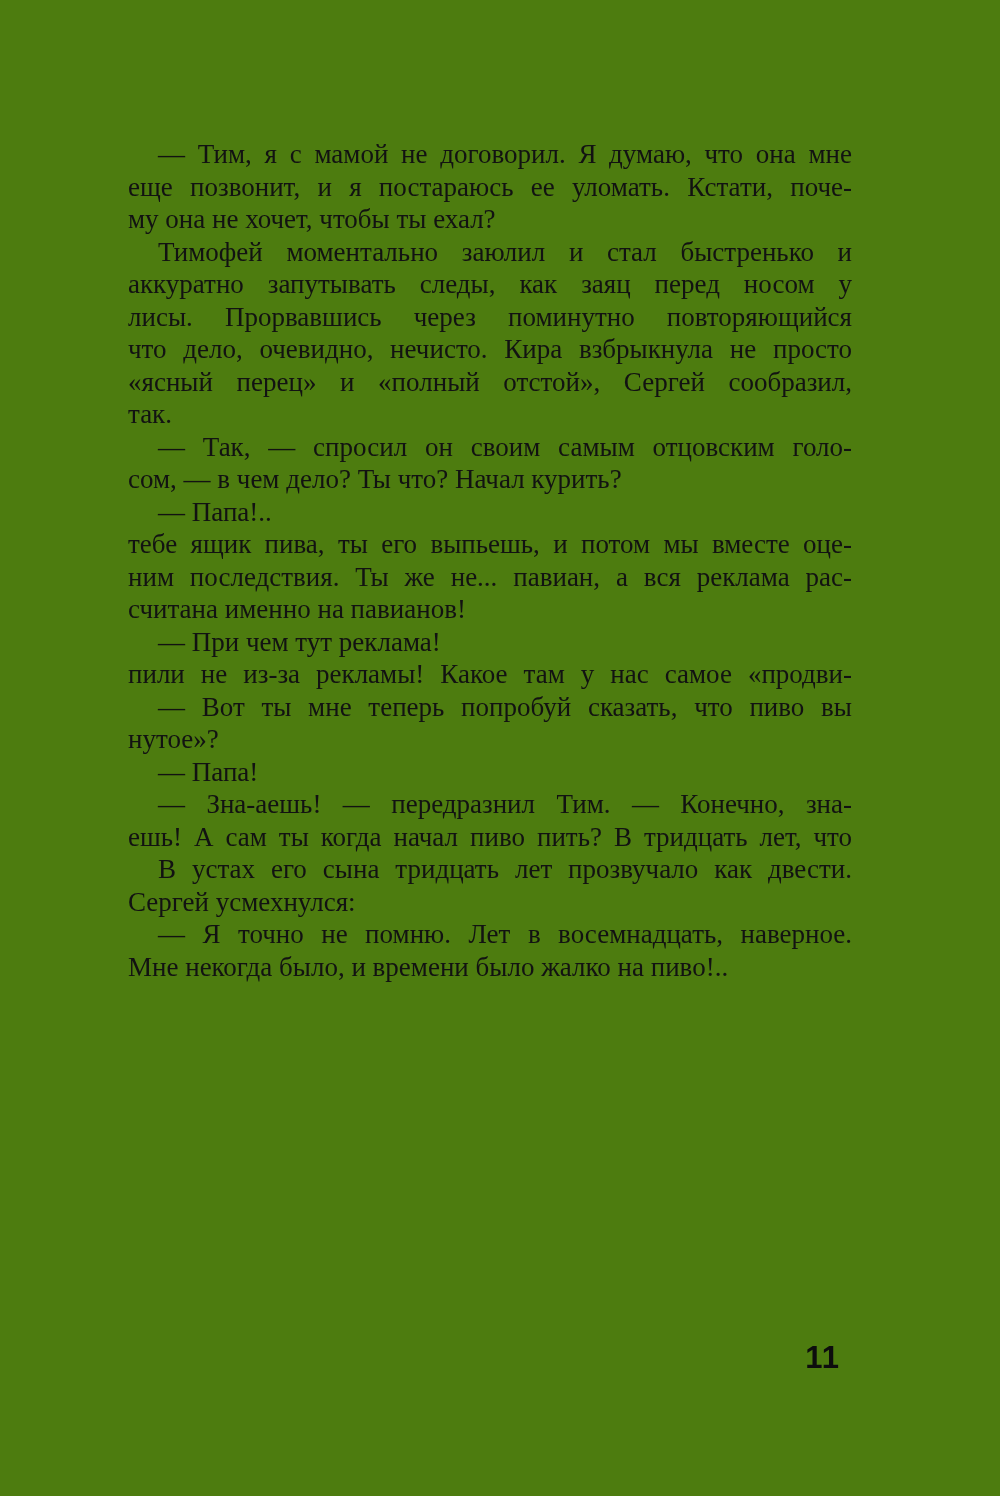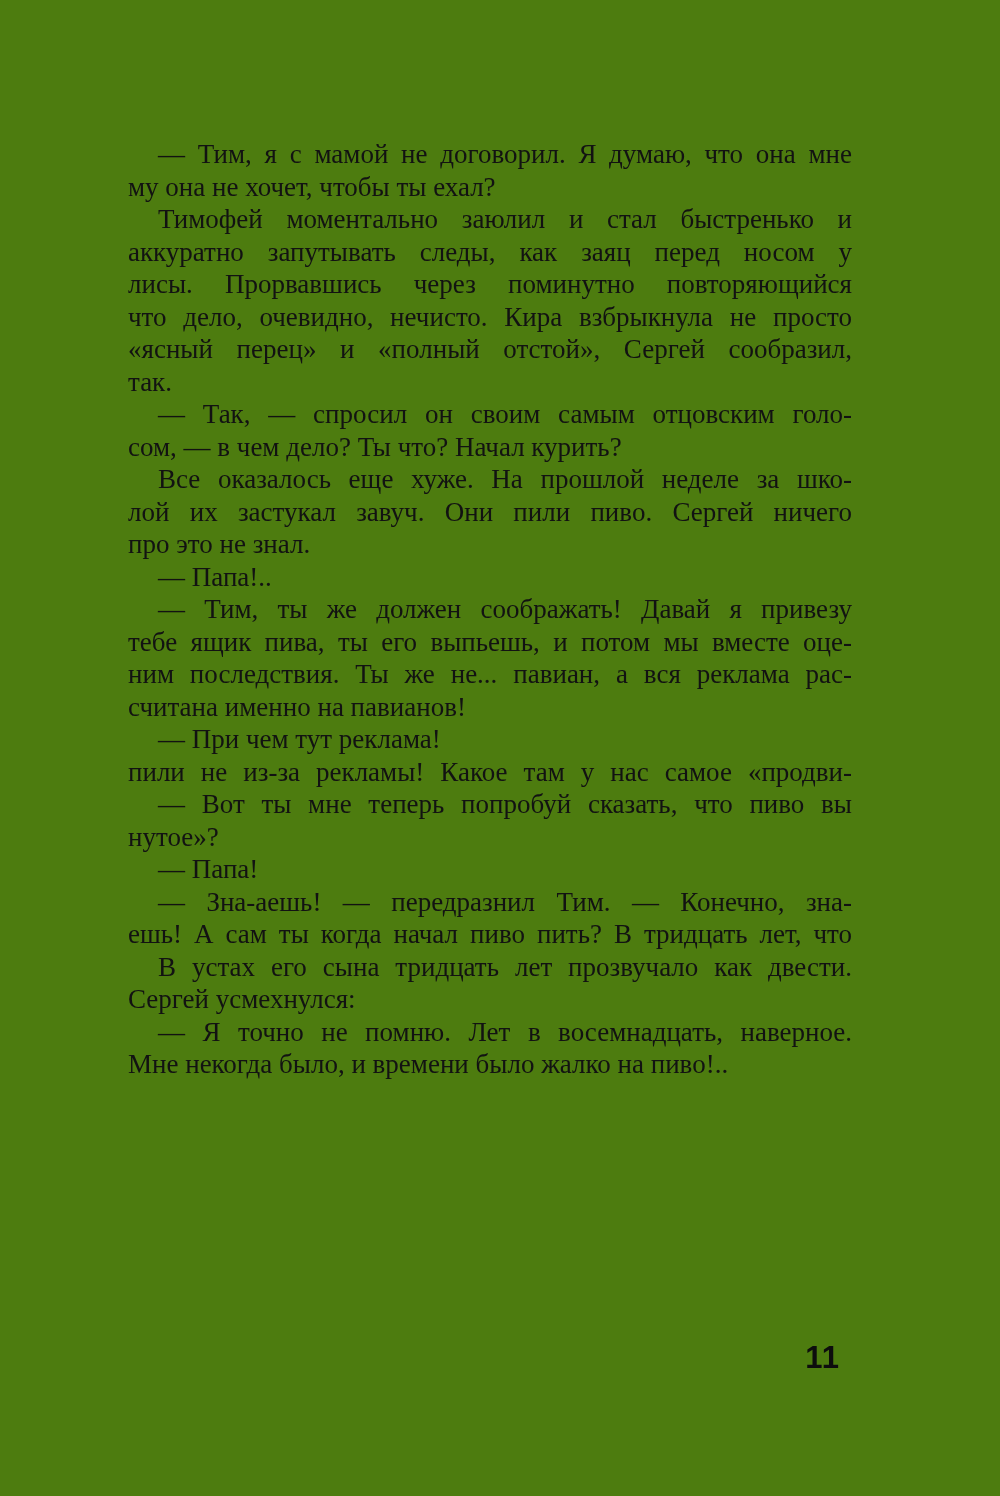--- a/index.html
+++ b/index.html
@@ -48,50 +48,45 @@
   }
 </style>
 </head>
 <body>
 
 <div class="page">
   <div class="text-block">
 
     <div class="para">
       <div class="line first">— Тим, я с мамой не договорил. Я думаю, что она мне</div>
+      <div class="line">еще позвонит, и я постараюсь ее уломать. Кстати, поче-</div>
       <div class="line last">му она не хочет, чтобы ты ехал?</div>
     </div>
 
     <div class="para">
       <div class="line first">Тимофей моментально заюлил и стал быстренько и</div>
       <div class="line">аккуратно запутывать следы, как заяц перед носом у</div>
       <div class="line">лисы. Прорвавшись через поминутно повторяющийся</div>
       <div class="line">что дело, очевидно, нечисто. Кира взбрыкнула не просто</div>
       <div class="line">«ясный перец» и «полный отстой», Сергей сообразил,</div>
       <div class="line last">так.</div>
     </div>
 
     <div class="para">
       <div class="line first">— Так, — спросил он своим самым отцовским голо-</div>
       <div class="line last">сом, — в чем дело? Ты что? Начал курить?</div>
     </div>
 
-    <div class="para">
-      <div class="line first">Все оказалось еще хуже. На прошлой неделе за шко-</div>
-      <div class="line">лой их застукал завуч. Они пили пиво. Сергей ничего</div>
-      <div class="line last">про это не знал.</div>
-    </div>
 
 
     <div class="para">
       <div class="line first last">— Папа!..</div>
     </div>
 
     <div class="para">
-      <div class="line first">— Тим, ты же должен соображать! Давай я привезу</div>
       <div class="line">тебе ящик пива, ты его выпьешь, и потом мы вместе оце-</div>
       <div class="line">ним последствия. Ты же не... павиан, а вся реклама рас-</div>
       <div class="line last">считана именно на павианов!</div>
     </div>
 
     <div class="para">
       <div class="line first last">— При чем тут реклама!</div>
     </div>
 
     <div class="para">

